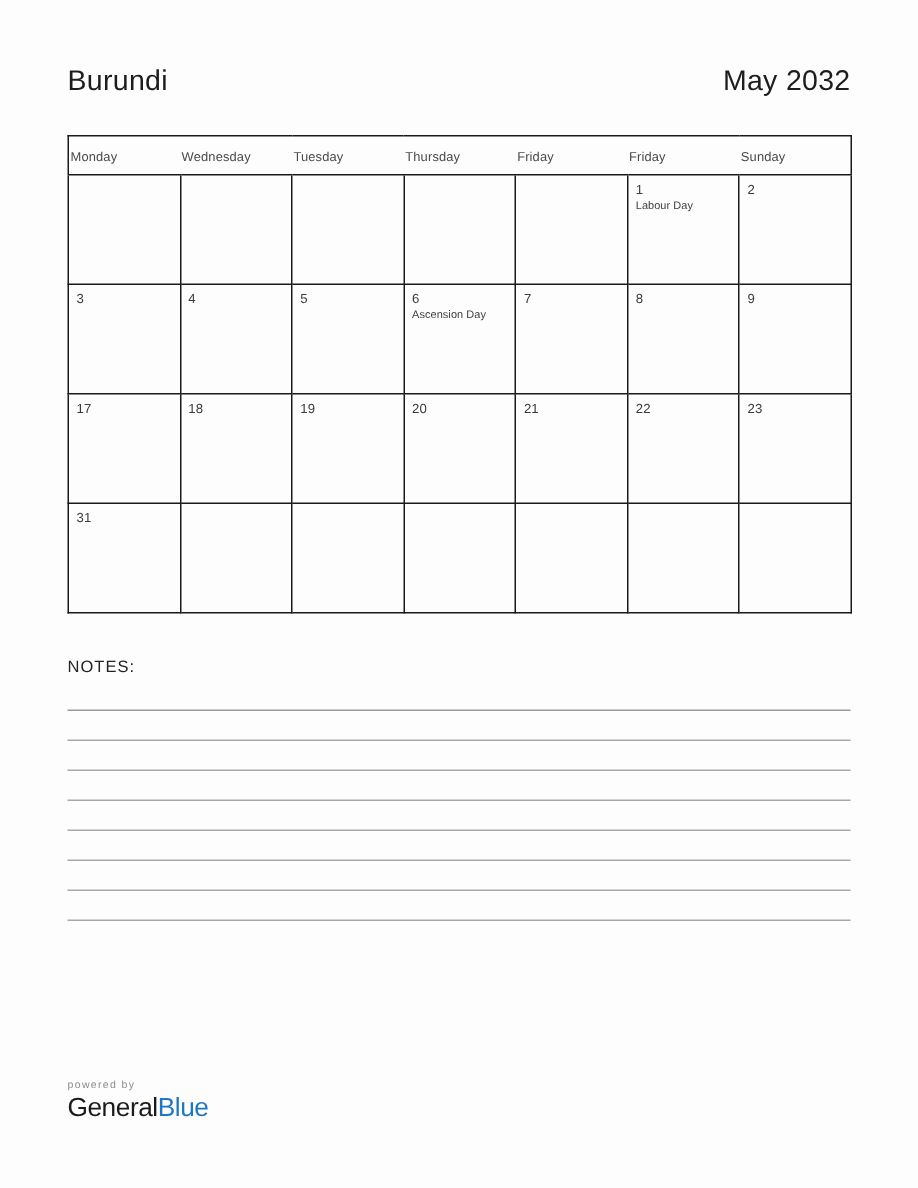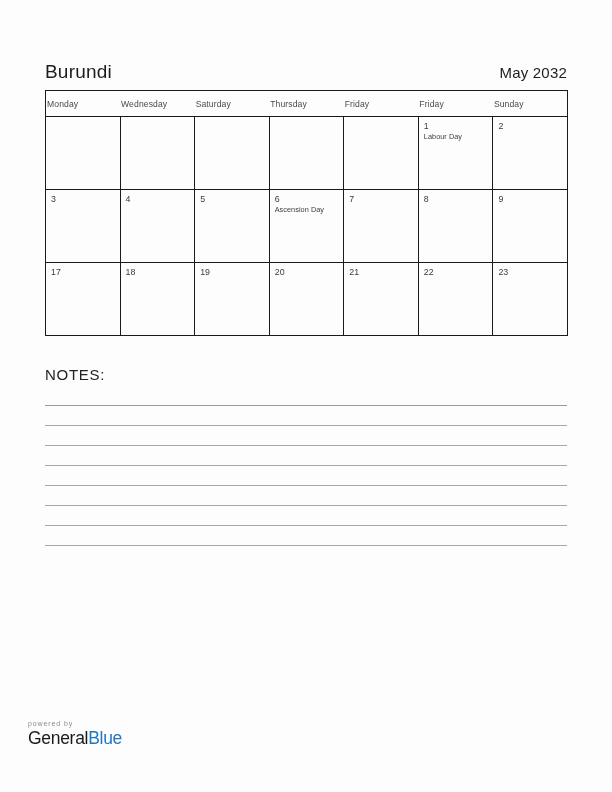--- a/index.html
+++ b/index.html
@@ -32,25 +32,24 @@
     padding-top: 44px;
     box-sizing: border-box;
   }
   .header-country {
     font-size: 19px;
     font-weight: 400;
     letter-spacing: 0.2px;
     color: #1d1d1d;
   }
   .header-month {
-    font-size: 15px;
+    font-size: 19px;
     font-weight: 400;
     letter-spacing: 0.2px;
     color: #1d1d1d;
-    margin-top: 20px;
   }
 
   
   .calendar {
     border-collapse: collapse;
     table-layout: fixed;
     width: 522px;
     border-top: 1.3px solid #1a1a1a;
     border-left: 1.3px solid #1a1a1a;
     border-right: 1.3px solid #1a1a1a;
@@ -98,37 +97,37 @@
     letter-spacing: 0.05px;
     max-width: 60px;
   }
 
   
   .notes {
     margin-top: 30px;
     width: 522px;
   }
   .notes-label {
-    font-size: 15px;
+    font-size: 11px;
     letter-spacing: 0.7px;
     color: #232323;
     padding-bottom: 3px;
   }
   .note-line {
     height: 19px;
     border-bottom: 1px solid #a8a8a8;
   }
   .note-line.first {
     border-bottom: 1px solid #9a9a9a;
   }
 
   
   .footer {
     position: absolute;
-    left: 28px;
+    left: 45px;
     bottom: 44px;
   }
   .powered-by {
     font-size: 7px;
     color: #8c8c8c;
     letter-spacing: 0.9px;
     margin-bottom: 1px;
   }
   .logo {
     font-size: 17.5px;
@@ -155,21 +154,21 @@
         <col>
         <col>
         <col>
         <col>
         <col>
     </colgroup>
     <thead>
       <tr class="dow-row">
           <th>Monday</th>
           <th>Wednesday</th>
-          <th>Saturday</th>
+          <th>Tuesday</th>
           <th>Thursday</th>
           <th>Friday</th>
           <th>Friday</th>
           <th>Sunday</th>
         </tr>
     </thead>
     <tbody>
         <tr class="week-row">
           <td class="blank">
             <span class="daynum"></span>
@@ -232,20 +231,43 @@
             <span class="daynum">20</span>
           </td>
           <td>
             <span class="daynum">21</span>
           </td>
           <td>
             <span class="daynum">22</span>
           </td>
           <td>
             <span class="daynum">23</span>
+          </td>
+        </tr>
+        <tr class="week-row">
+          <td>
+            <span class="daynum">31</span>
+          </td>
+          <td class="blank">
+            <span class="daynum"></span>
+          </td>
+          <td class="blank">
+            <span class="daynum"></span>
+          </td>
+          <td class="blank">
+            <span class="daynum"></span>
+          </td>
+          <td class="blank">
+            <span class="daynum"></span>
+          </td>
+          <td class="blank">
+            <span class="daynum"></span>
+          </td>
+          <td class="blank">
+            <span class="daynum"></span>
           </td>
         </tr>
       </tbody>
   </table>
 
   <div class="notes">
     <div class="notes-label">NOTES:</div>
     <div>
         <div class="note-line first"></div>
         <div class="note-line"></div>

